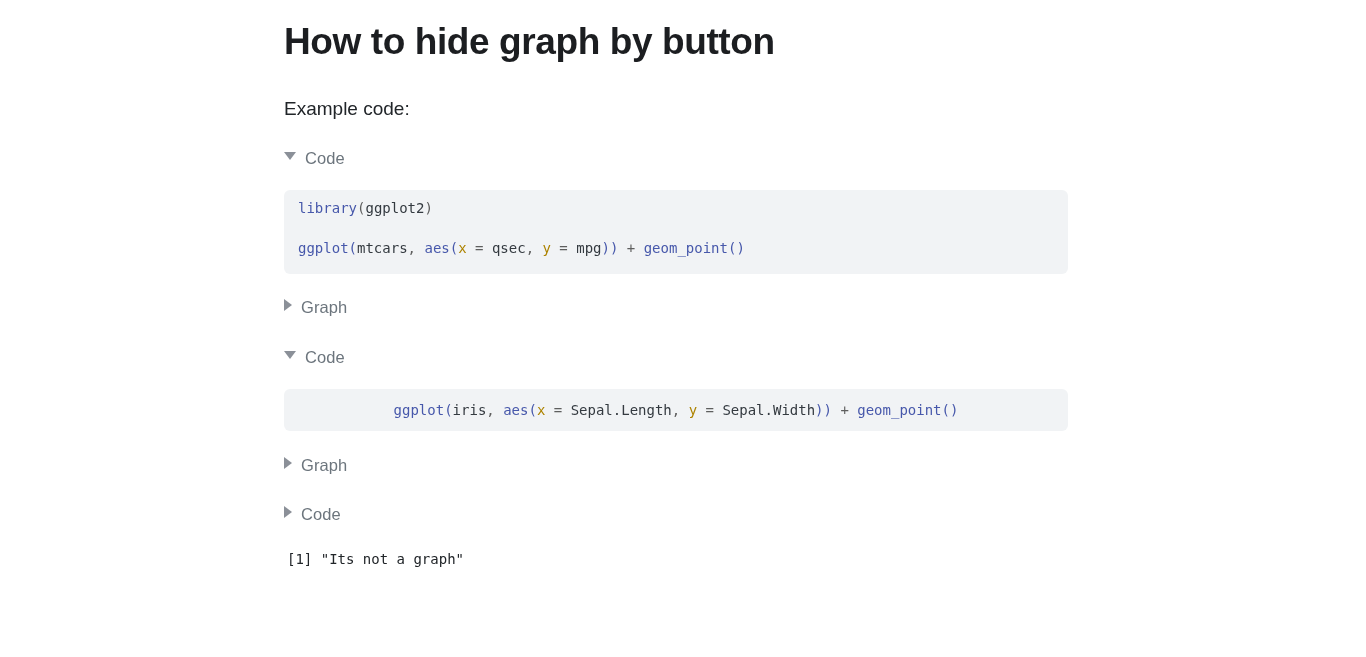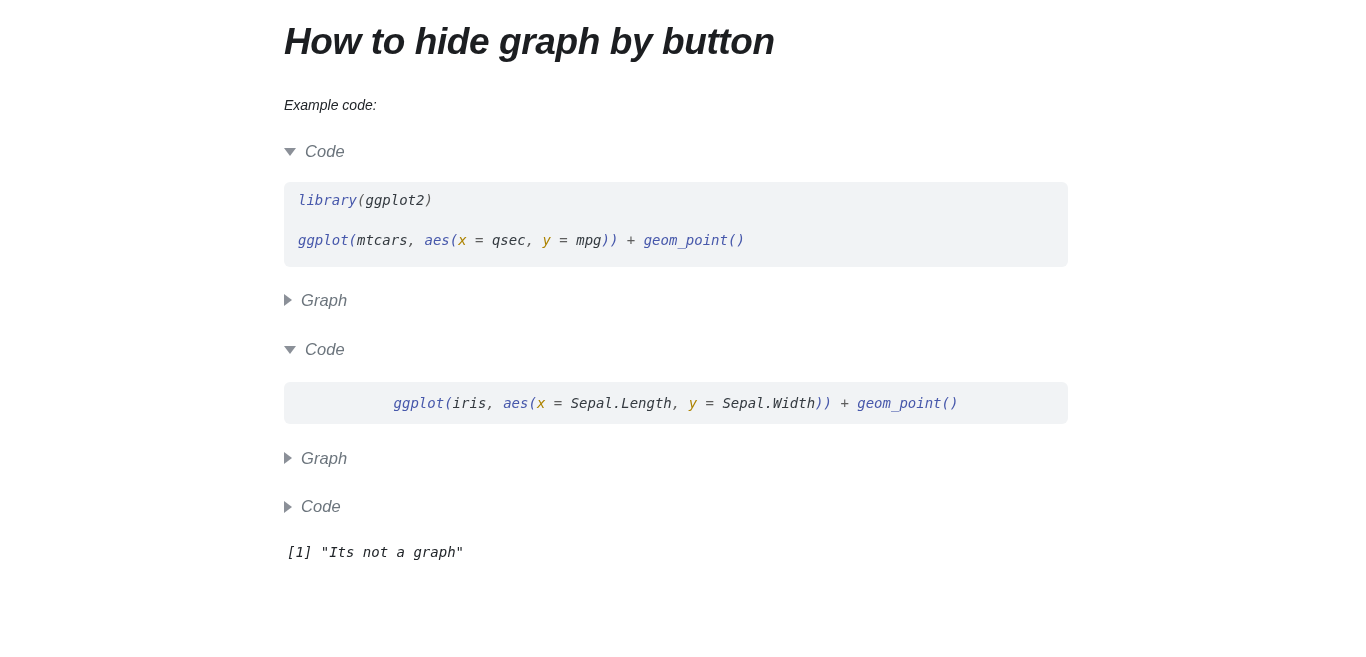--- a/index.html
+++ b/index.html
@@ -14,21 +14,20 @@
     overflow: hidden;
     font-family: "Liberation Sans", sans-serif;
     color: #212529;
     -webkit-font-smoothing: antialiased;
   }
 
   .page {
     position: relative;
     width: 1366px;
     height: 569px;
-    font-style: italic;
   }
 
   .content {
     position: absolute;
     left: 284px;
     top: 0px;
     width: 800px;
   }
 
   
@@ -39,31 +38,30 @@
     line-height: 1.15;
     letter-spacing: -0.4px;
     color: #1c1e21;
     margin: 0;
     padding-top: 21px;
     white-space: nowrap;
   }
 
   
   .para {
-    font-size: 14px;
+    font-size: 19px;
     line-height: 1.5;
     color: #212529;
     margin: 0;
     padding-top: 31px;
   }
 
   
   .fold {
     display: flex;
-    align-items: center;
     gap: 9px;
     cursor: pointer;
     user-select: none;
     color: #6c757d;
     font-size: 16.5px;
     line-height: 1;
     width: fit-content;
   }
   .fold-arrow {
     display: inline-block;

